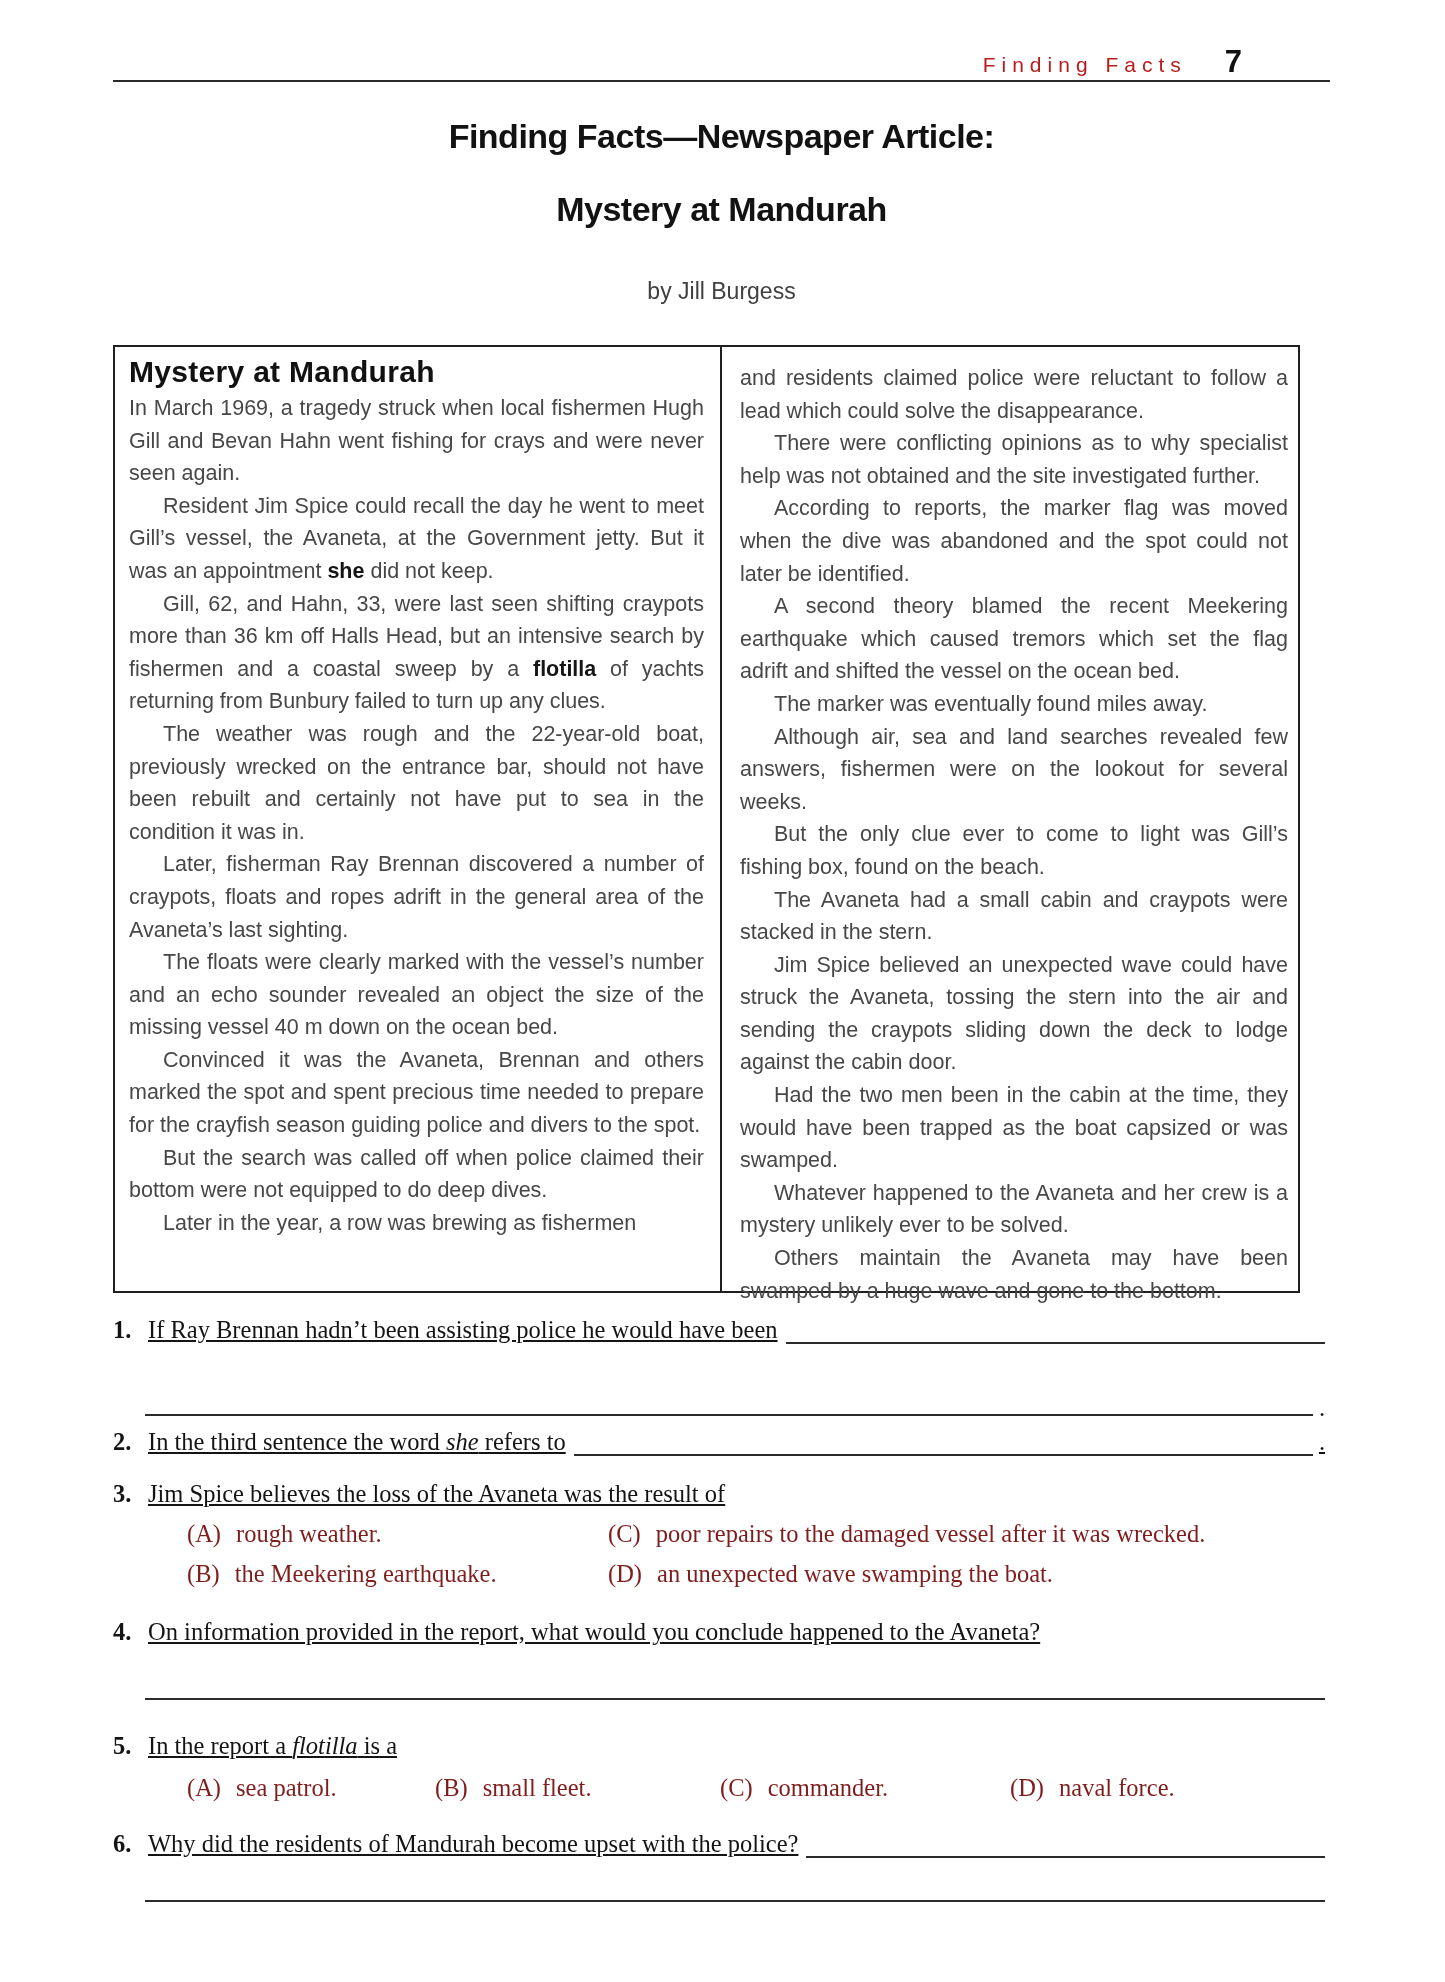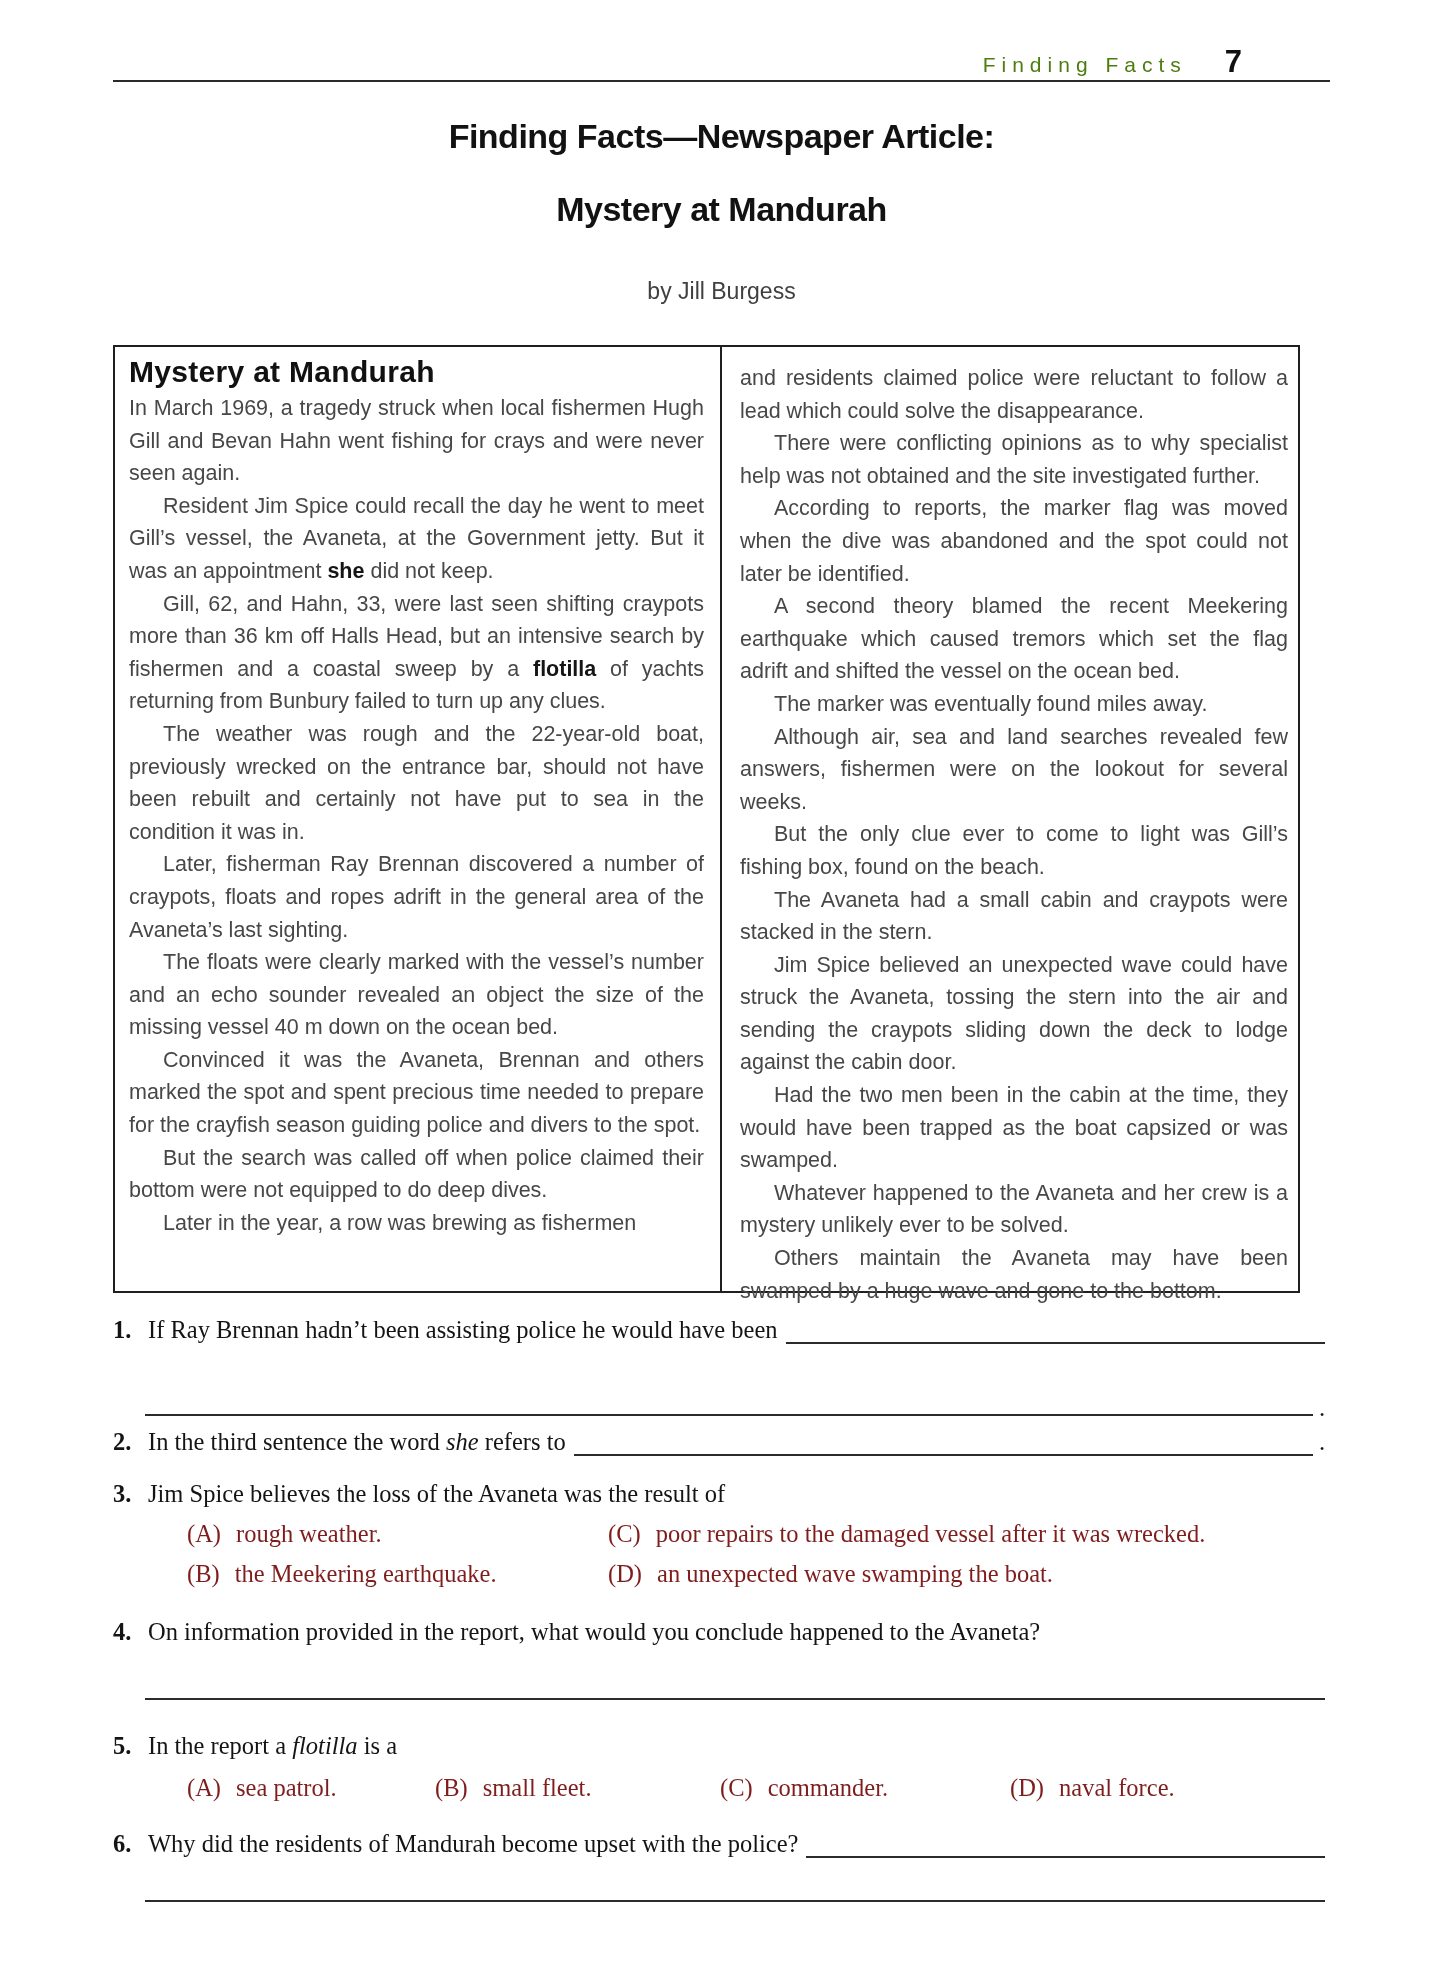--- a/index.html
+++ b/index.html
@@ -10,21 +10,21 @@
     font-family:"Liberation Sans",sans-serif;
     color:#1d1d1d;
     overflow:hidden;
   }
   
   .pagehead{
     position:absolute;top:44px;left:113px;width:1217px;
     display:flex;justify-content:flex-end;align-items:baseline;
     gap:38px;box-sizing:border-box;padding-right:88px;
   }
-  .pagehead-label{font-size:21px;letter-spacing:6px;color:#4d7c0f;}
+  .pagehead-label{font-size:21px;letter-spacing:6px;color:#b91c1c;}
   .pagehead-num{font-size:31px;font-weight:bold;color:#111;}
   .pagehead-rule{position:absolute;top:80px;left:113px;width:1217px;height:2px;background:#2a2a2a;}
   
   .title{
     position:absolute;left:113px;top:100px;width:1217px;
     text-align:center;font-weight:bold;font-size:34px;line-height:73px;
     color:#121212;letter-spacing:-0.5px;
   }
   .byline{
     position:absolute;left:113px;top:278px;width:1217px;
@@ -49,21 +49,21 @@
   }
   .para.indent{text-indent:34px;}
   .para b{color:#151515;}
   
   .q{
     position:absolute;left:113px;width:1212px;
     display:flex;align-items:baseline;
     font-family:"Liberation Serif",serif;font-size:24.5px;color:#141414;
   }
   .qnum{width:35px;font-weight:bold;flex:0 0 35px;}
-  .qbody{flex:1;display:flex;align-items:center;}
+  .qbody{flex:1;display:flex;align-items:center;text-decoration:underline;}
   .qparts{white-space:nowrap;}
   .fill{flex:1;border-bottom:2px solid #2b2b2b;margin-left:8px;height:1.05em;}
   .xblank{
     position:absolute;left:145px;width:1180px;height:30px;
     display:flex;align-items:flex-end;
     font-family:"Liberation Serif",serif;font-size:24.5px;color:#141414;
   }
   .xline{flex:1;border-bottom:2px solid #2b2b2b;}
   .endmark{margin-left:6px;line-height:0.6;}
   .options{

